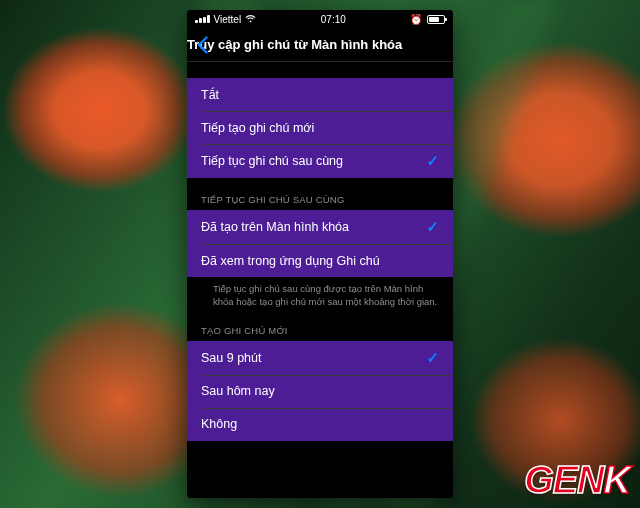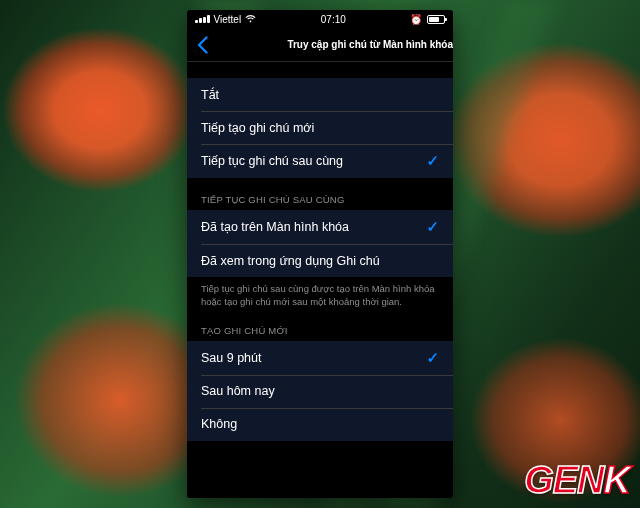--- a/index.html
+++ b/index.html
@@ -71,43 +71,44 @@
     left: 4px;
     display: flex;
     align-items: center;
     color: #0a84ff;
     font-size: 22px;
     line-height: 1;
     padding: 4px 6px;
   }
   .nav-title {
     flex: 1;
-    text-align: right;
-    font-size: 10px;
+    text-align: left;
+    font-size: 13px;
     font-weight: 600;
     color: #fff;
   }
 
   .content { height: calc(100% - 52px); overflow: hidden; }
   .group { margin-top: 16px; }
   .group-header {
     font-size: 9.5px;
     color: #8e8e93;
     text-transform: uppercase;
     padding: 0 14px 5px;
     letter-spacing: 0.2px;
   }
   .group-footer {
     font-size: 9.5px;
     color: #8e8e93;
     padding: 6px 14px 0;
     line-height: 1.35;
+    margin-left: 12px;
   }
   .cell {
-    background: #0f172a;
+    background: #4c1d95;
     min-height: 33px;
     display: flex;
     align-items: center;
     justify-content: space-between;
     padding: 8px 14px;
     font-size: 12.5px;
     color: #fff;
     position: relative;
   }
   .cell + .cell::before {

